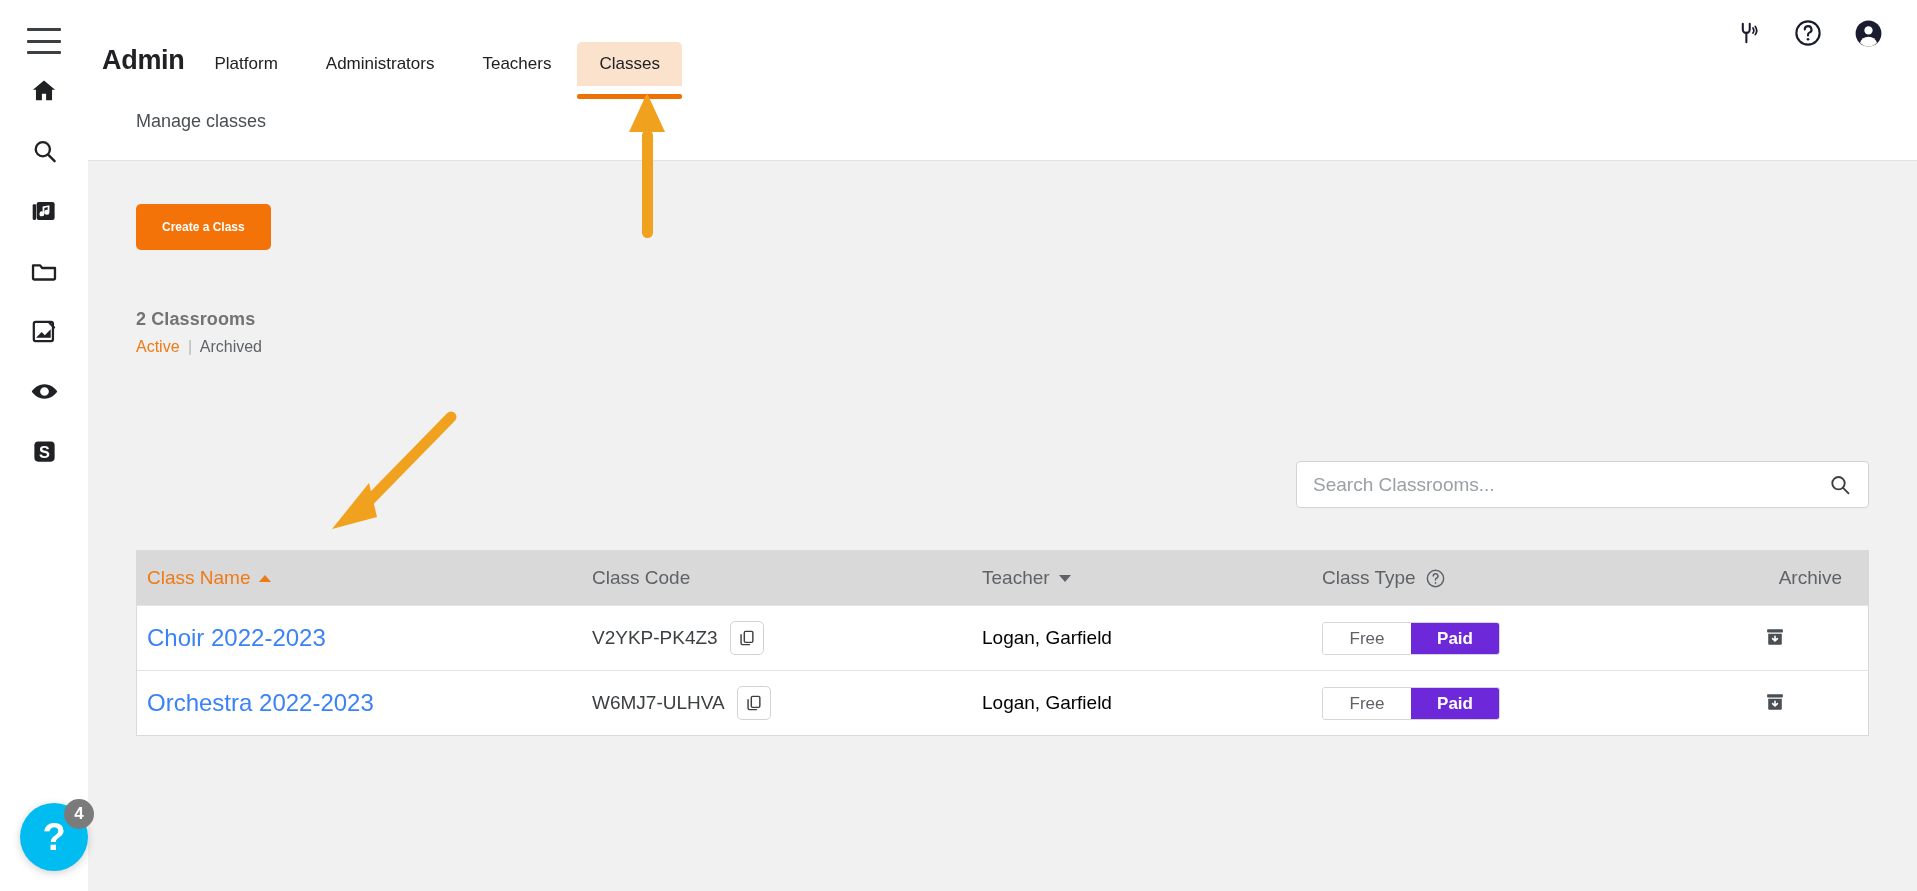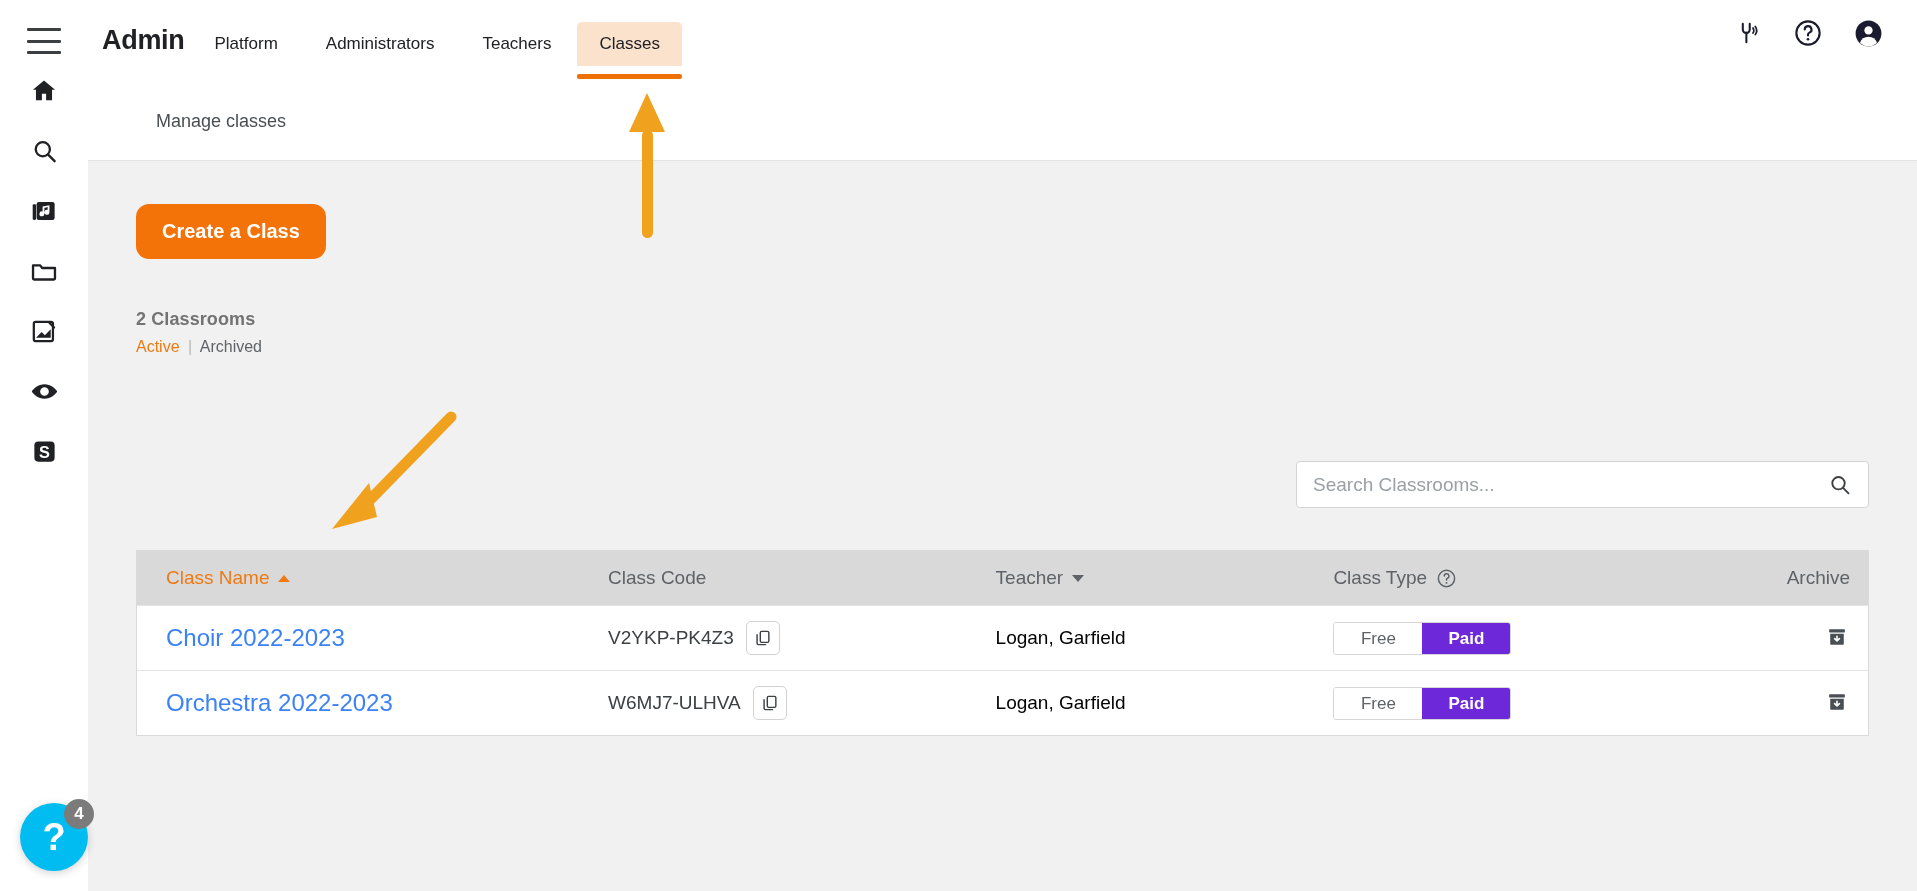--- a/index.html
+++ b/index.html
@@ -37,21 +37,21 @@
   
   #header {
     position: absolute; left: 88px; top: 0;
     width: 1829px; height: 82px;
     background: #ffffff;
     display: flex; align-items: flex-start;
     z-index: 5;
   }
   #header-inner {
     display: flex; align-items: flex-end; gap: 0;
-    padding-left: 14px; height: 66px;
+    padding-left: 14px; height: 66px; margin-top: 20px;
   }
   #brand {
     font-size: 27px; font-weight: bold; color: #202124;
     letter-spacing: -0.3px;
     padding: 0 6px 10px 0;
     white-space: nowrap;
   }
   .nav-tab {
     position: relative;
     font-size: 17px; color: #202124;
@@ -76,34 +76,34 @@
   
   #subheader {
     position: absolute; left: 88px; top: 82px;
     width: 1829px; height: 79px;
     background: #ffffff;
     border-bottom: 1px solid #e2e2e2;
     display: flex; align-items: center;
     z-index: 2;
   }
   #subheader .crumb {
-    margin-left: 68px; font-size: 18px; color: #4a4f54;
+    margin-left: 48px; font-size: 18px; color: #4a4f54;
   }
 
   
   #main {
     position: absolute; left: 88px; top: 161px;
     width: 1829px; height: 730px;
     background: #f1f1f1;
   }
   #create-btn {
     position: absolute; left: 48px; top: 43px;
     background: #f47309; color: #ffffff;
-    font-size: 20px; font-weight: bold;
-    border: none; border-radius: 13px;
+    font-size: 12px; font-weight: bold;
+    border: none; border-radius: 5px;
     padding: 16px 26px;
     cursor: pointer;
   }
   #count-block { position: absolute; left: 48px; top: 148px; }
   #count-block .count {
     font-size: 18px; font-weight: bold; color: #737373; letter-spacing: 0.1px;
   }
   #count-block .filters { margin-top: 8px; font-size: 16px; color: #5f6368; }
   #count-block .filters .f-active { color: #ee7a14; cursor: pointer; }
   #count-block .filters .sep { color: #b8b8b8; margin: 0 4px; }
@@ -129,25 +129,25 @@
   #table {
     position: absolute; left: 48px; top: 389px;
     width: 1733px;
     border: 1px solid #dadada;
     background: #ffffff;
   }
   .trow { display: flex; align-items: center; }
   .thead { background: #d9d9d9; height: 54px; }
   .tbody-row { height: 65px; border-top: 1px solid #e4e4e4; }
   .tbody-row:first-of-type { border-top: none; }
-  .c-name { width: 455px; padding-left: 10px; margin-left: 19px; }
+  .c-name { width: 455px; padding-left: 10px; }
   .c-code { width: 390px; }
   .c-teacher { width: 340px; }
   .c-type { width: 385px; }
-  .c-arch { width: 153px; text-align: right; padding-right: 18px; }
+  .c-arch { width: 153px; text-align: center; padding-right: 18px; }
 
   .thead .th { font-size: 19px; color: #5f6368; display: flex; align-items: center; gap: 9px; }
   .thead .th.sorted { color: #ee7a14; }
   .thead .c-arch { justify-content: flex-end; }
   .caret-up { width: 0; height: 0; border-left: 6px solid transparent; border-right: 6px solid transparent; border-bottom: 7px solid #ee7a14; }
   .caret-down { width: 0; height: 0; border-left: 6px solid transparent; border-right: 6px solid transparent; border-top: 7px solid #5f6368; }
 
   .class-link { font-size: 24px; color: #3b82f6; cursor: pointer; }
   .code-cell { display: flex; align-items: center; gap: 12px; }
   .code-text { font-size: 19px; color: #3c4043; }

